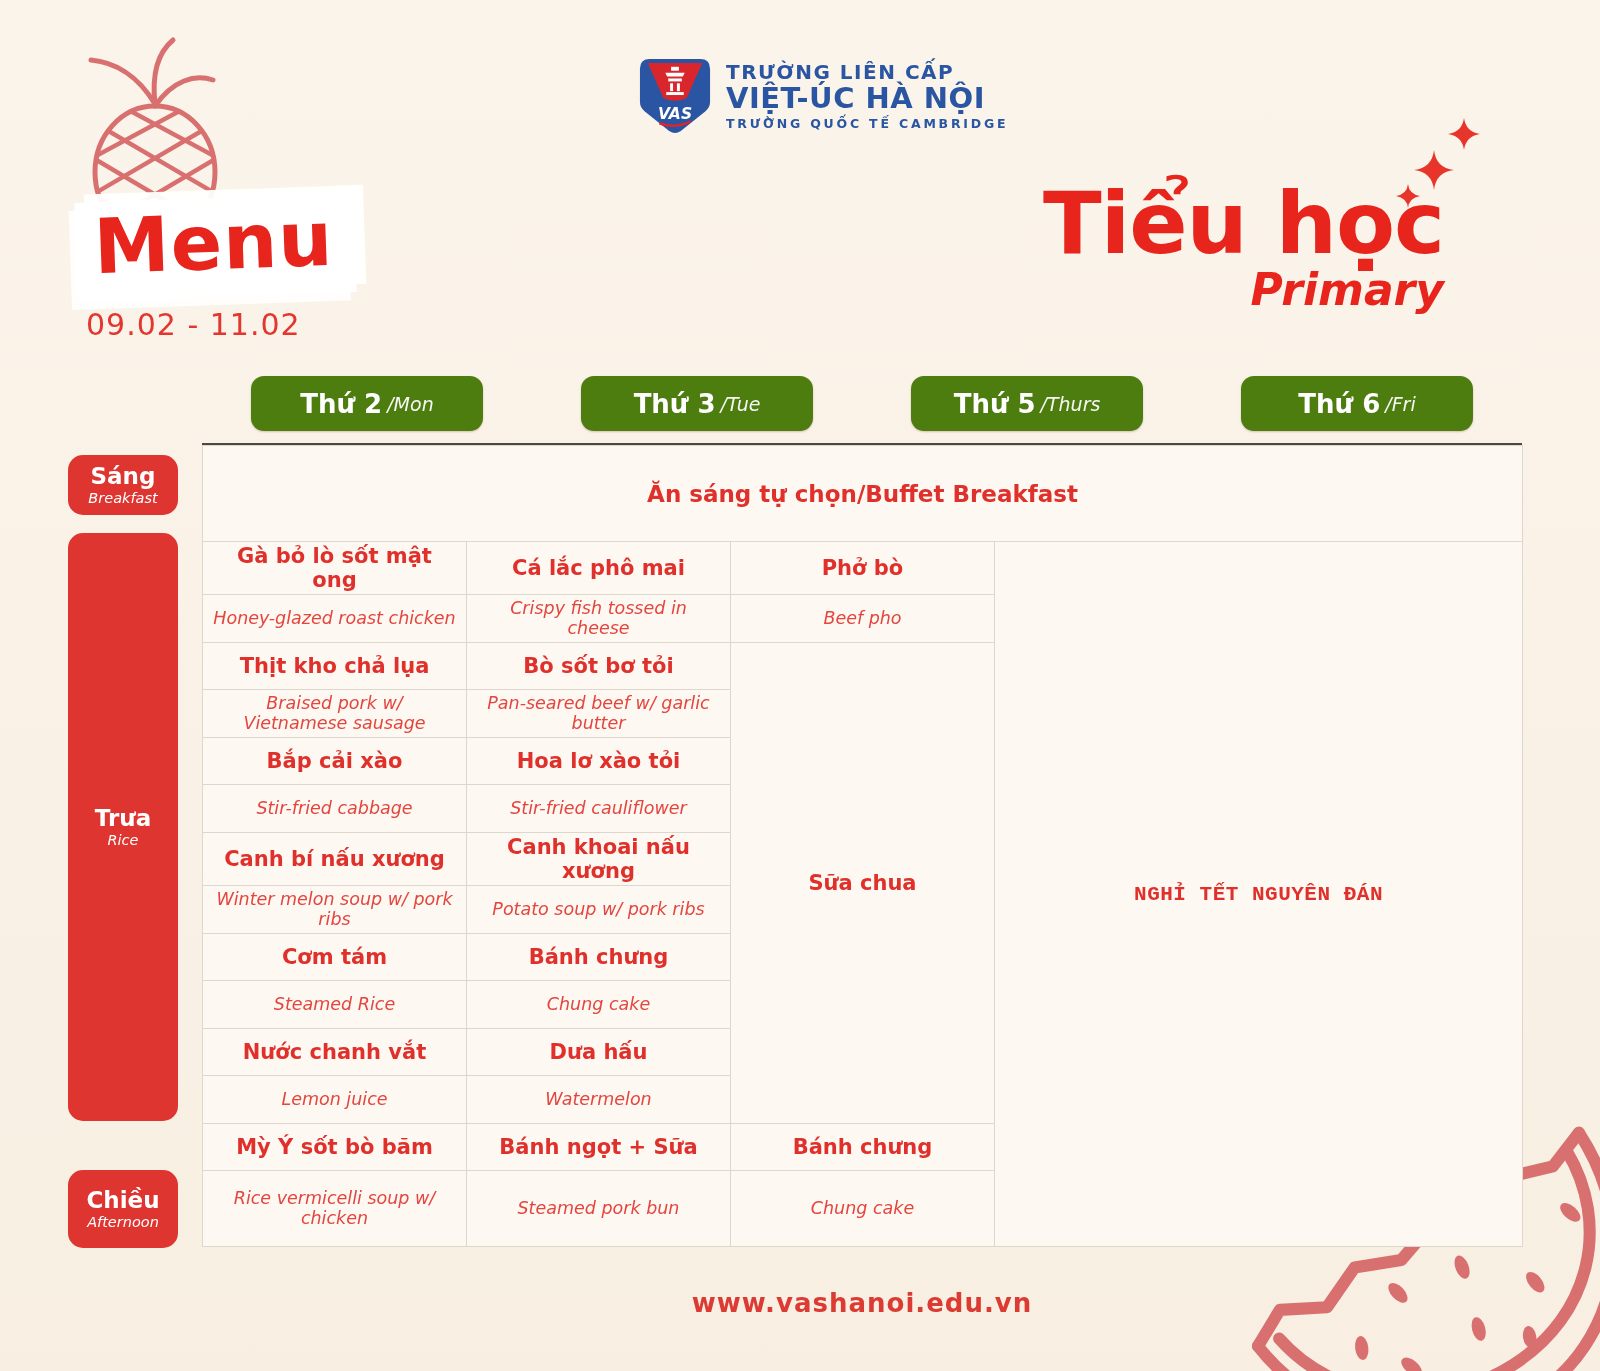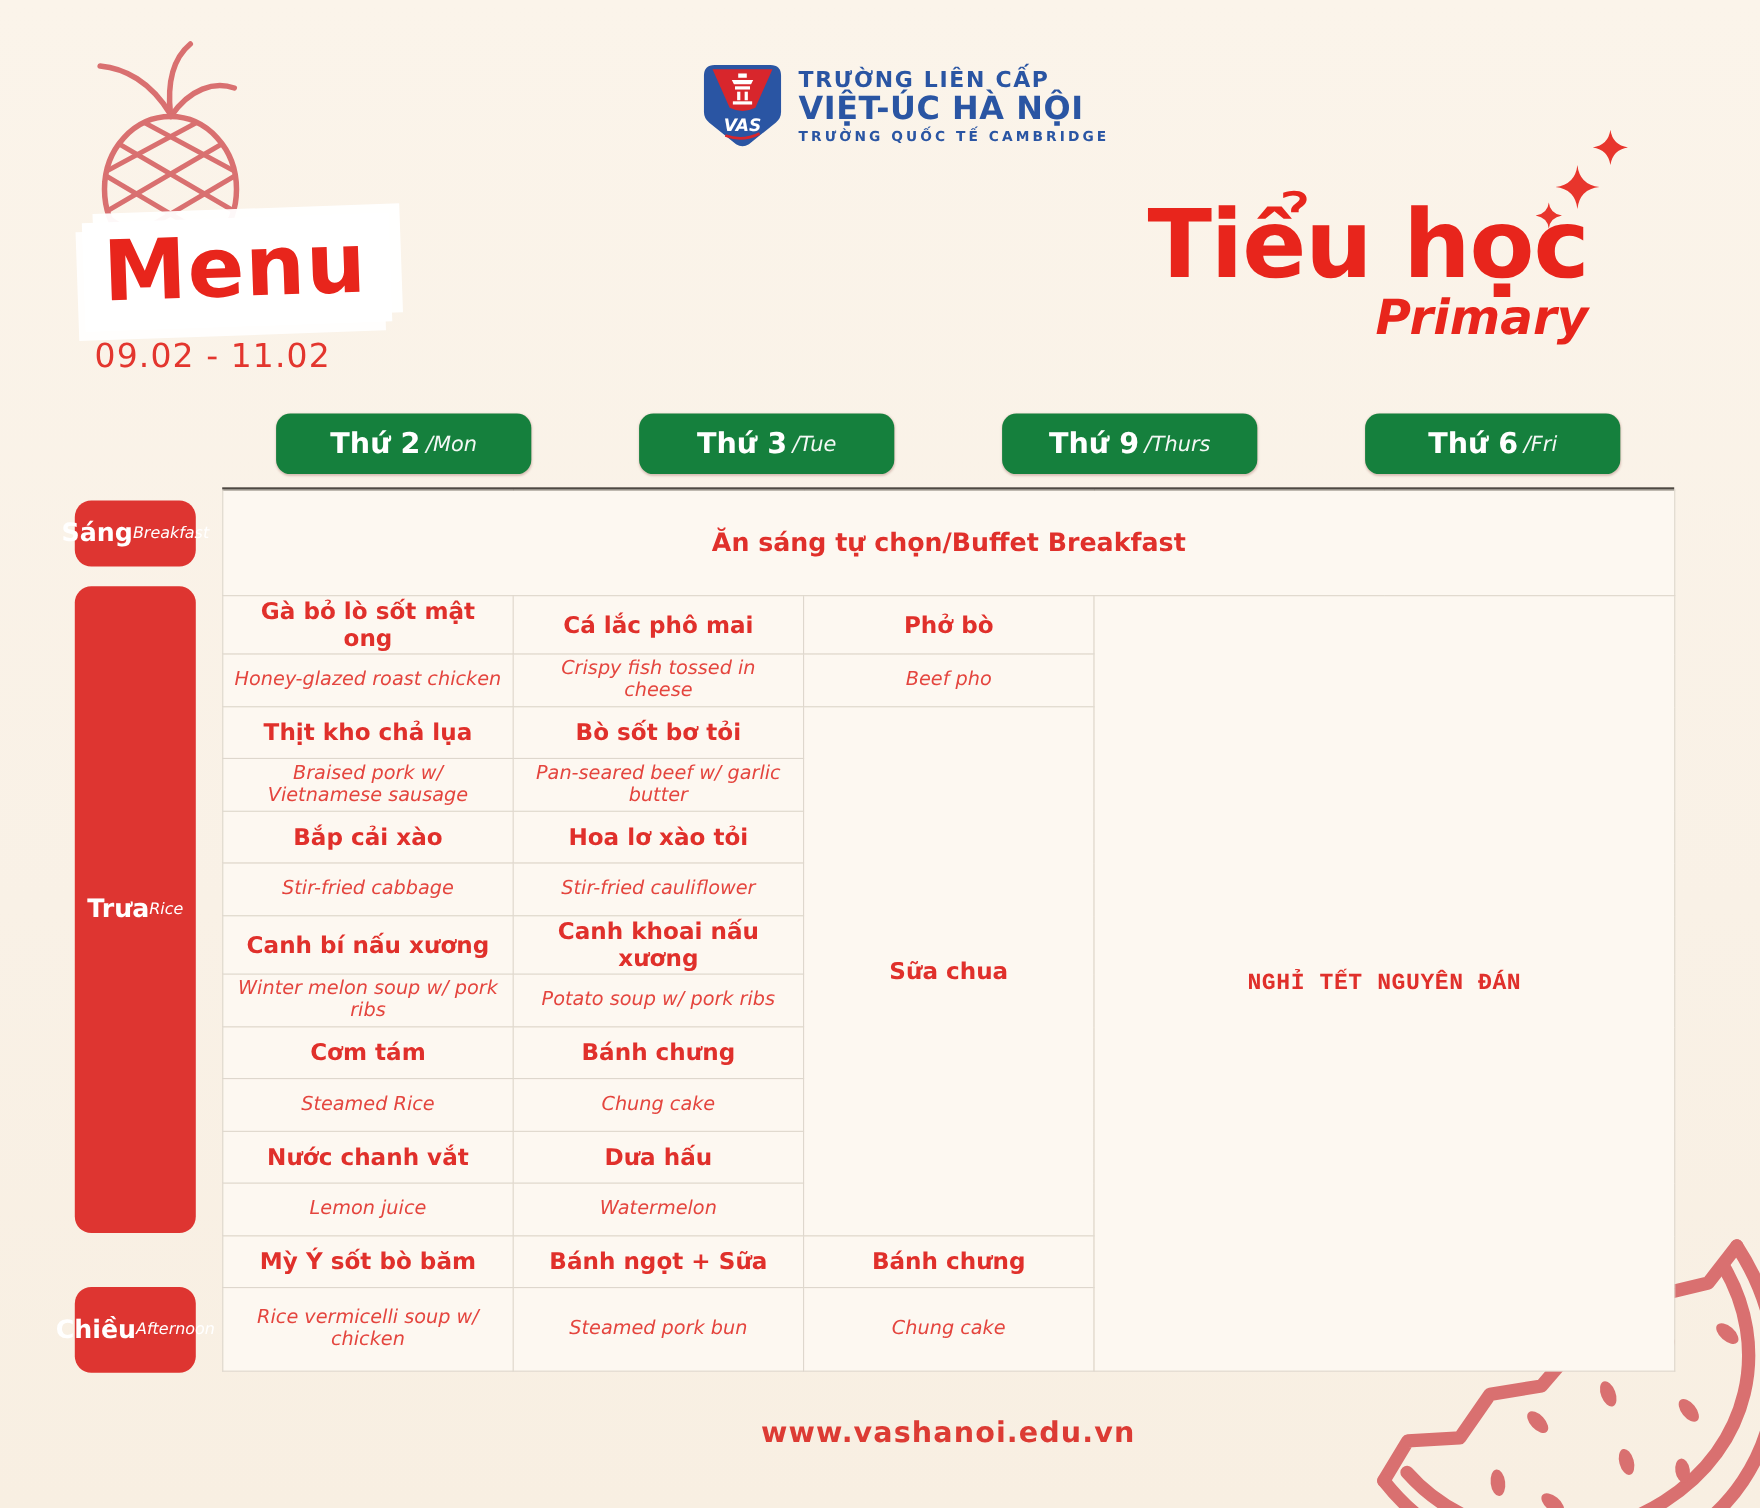--- a/index.html
+++ b/index.html
@@ -30,28 +30,28 @@
   .menu-word{font-size:76px;font-weight:800;color:#E8251C;letter-spacing:1px;}
   .date-range{margin:10px 0 0 10px;font-size:30px;color:#E3362E;letter-spacing:1px;}
 
   
   .level-block{right:156px;top:178px;text-align:right;color:#E8251C;}
   .level-vi{font-size:86px;font-weight:800;letter-spacing:-1px;line-height:1.05;}
   .level-en{font-size:44px;font-style:italic;font-weight:600;margin-top:-4px;}
 
   
   .day-row{left:202px;top:376px;width:1320px;display:flex;justify-content:space-around;}
-  .day-btn{width:232px;height:55px;background:#15803d;border-radius:13px;
+  .day-btn{width:232px;height:55px;background:#4d7c0f;border-radius:13px;
     display:flex;align-items:center;justify-content:center;color:#fff;box-shadow:0 1px 2px rgba(120,40,30,.25);}
   .day-vi{font-size:26px;font-weight:bold;}
   .day-en{font-size:19px;font-style:italic;margin-left:5px;opacity:.95;}
 
   
   .meal-box{left:68px;width:110px;background:#DE3531;border-radius:15px;color:#fff;
-    display:flex;flex-direction:row;align-items:center;justify-content:center;line-height:1.15;}
+    display:flex;flex-direction:column;align-items:center;justify-content:center;line-height:1.15;}
   .meal-breakfast{top:455px;height:60px;}
   .meal-lunch{top:533px;height:588px;}
   .meal-afternoon{top:1170px;height:78px;}
   .meal-vi{font-size:23px;font-weight:bold;}
   .meal-en{font-size:14.5px;font-style:italic;}
 
   
   .table-topline{left:202px;top:443px;width:1320px;height:3px;background:#4D4842;}
   table.menu{left:202px;top:445px;width:1320px;border-collapse:collapse;table-layout:fixed;position:absolute;}
   table.menu td{border:1px solid #DED7CD;background:#FDF8F1;text-align:center;vertical-align:middle;
@@ -159,21 +159,21 @@
 <div class="abs day-row">
   <div class="day-btn">
     <span class="day-vi">Thứ 2</span>
     <span class="day-en">/Mon</span>
   </div>
   <div class="day-btn">
     <span class="day-vi">Thứ 3</span>
     <span class="day-en">/Tue</span>
   </div>
   <div class="day-btn">
-    <span class="day-vi">Thứ 9</span>
+    <span class="day-vi">Thứ 5</span>
     <span class="day-en">/Thurs</span>
   </div>
   <div class="day-btn">
     <span class="day-vi">Thứ 6</span>
     <span class="day-en">/Fri</span>
   </div>
 </div>
 
 <div class="abs meal-box meal-breakfast">
   <div class="meal-vi">Sáng</div>

